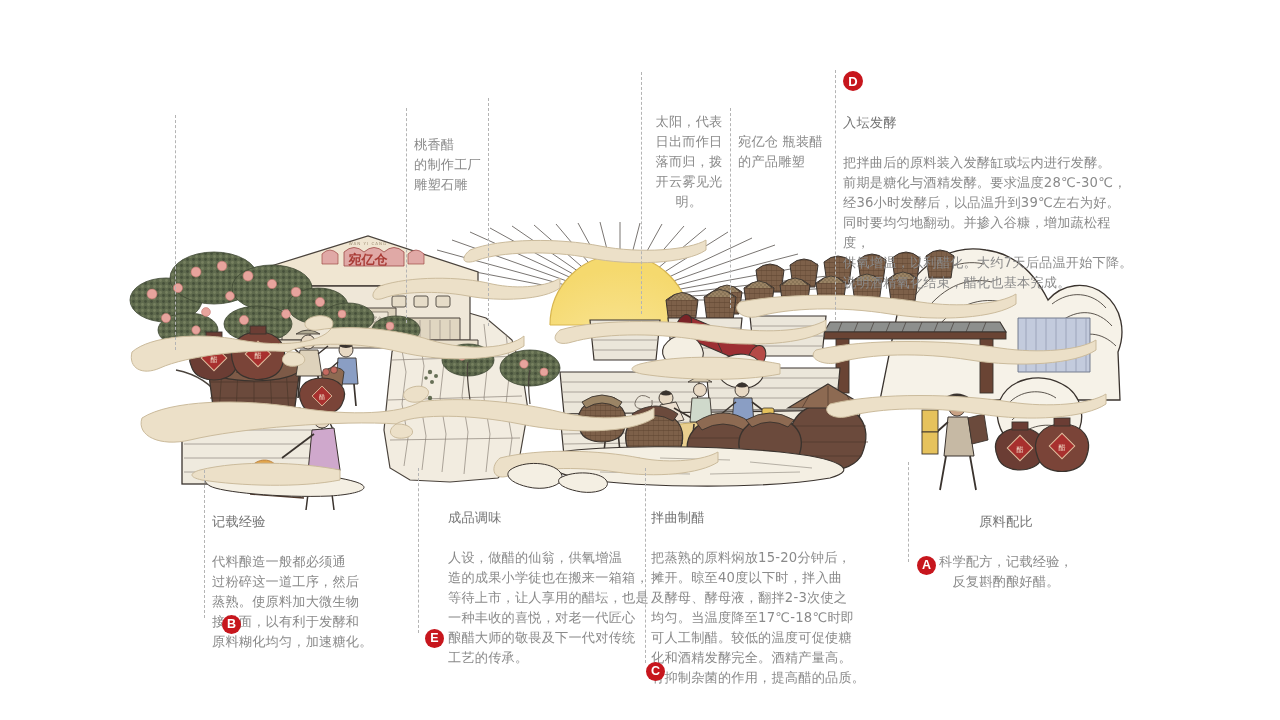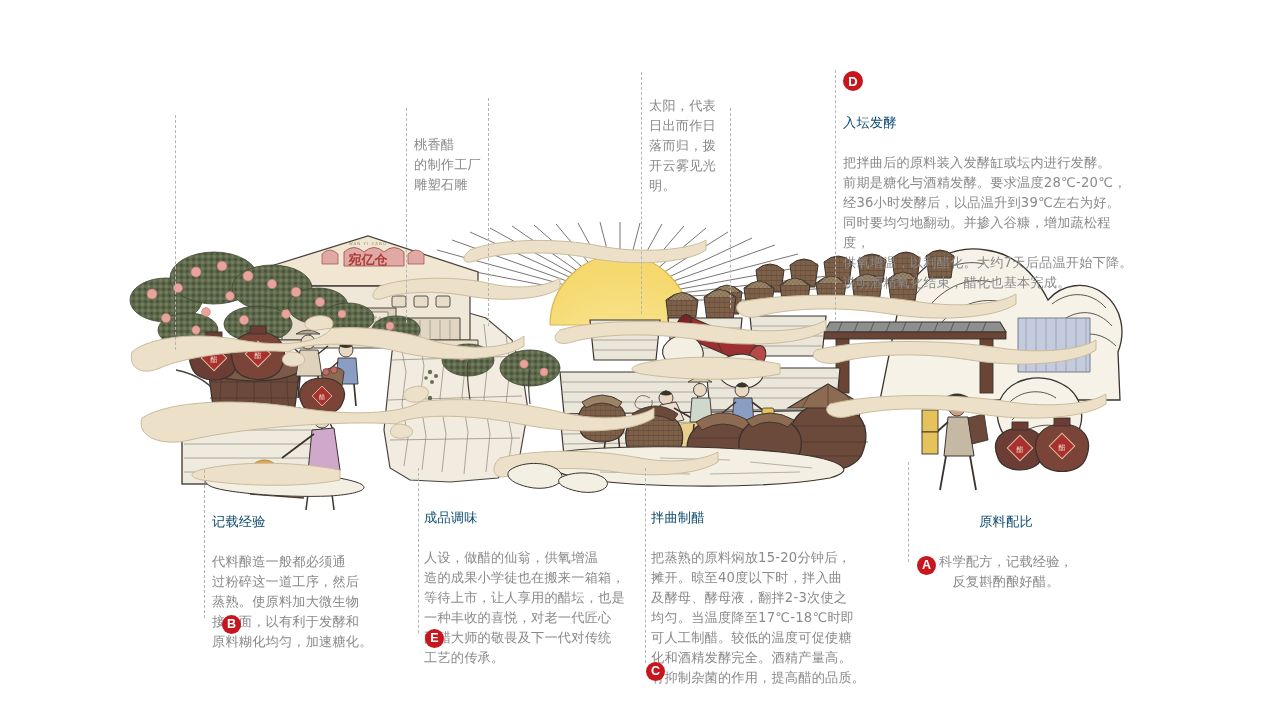--- a/index.html
+++ b/index.html
@@ -7,21 +7,21 @@
     width:1280px;height:720px;
     background:#ffffff;
     font-family:"DejaVu Sans","Liberation Sans",sans-serif;
     overflow:hidden;position:relative;
   }
   #stage{position:absolute;inset:0;width:1280px;height:720px;}
 
   
   .ann{position:absolute;color:#8a8a8a;font-size:13.2px;line-height:20px;
        letter-spacing:.2px;white-space:pre-line;}
-  .ann .ttl{display:block;color:#0c4a6e;}
+  .ann .ttl{display:block;color:#737373;}
   .lead{position:absolute;border-left:1px dashed #b4b4b4;width:0;}
   .marker{position:absolute;width:19px;height:19px;border-radius:50%;
           background:#c7161d;color:#fff;font-size:12.5px;font-weight:bold;
           display:flex;align-items:center;justify-content:center;
           font-family:"Liberation Sans",sans-serif;line-height:1;}
   .marker.big{width:20px;height:20px;font-size:13px;}
 
   
   #illus{position:absolute;left:0;top:0;width:1280px;height:720px;}
 </style>
@@ -613,50 +613,54 @@
   <div class="lead" style="left:908px;top:462px;height:100px;"></div>
 
 
   <div class="ann" style="left:414px;top:115px;width:78px;">
     <span>桃香醋
 的制作工厂
 雕塑石雕</span>
   </div>
 
 
-  <div class="ann" style="left:649px;top:76px;width:80px;">
+  <div class="ann" style="left:649px;top:92px;width:80px;text-align:center;">
     <span>太阳，代表
 日出而作日
 落而归，拨
 开云雾见光明。</span>
   </div>
 
+  <div class="ann" style="left:738px;top:112px;width:96px;">
+    <span>宛亿仓 瓶装醋
+的产品雕塑</span>
+  </div>
 
   <div class="marker big" style="left:843px;top:71px;">D</div>
   <div class="ann" style="left:843px;top:93px;width:290px;">
     <span class="ttl">入坛发酵</span>
     <span>把拌曲后的原料装入发酵缸或坛内进行发酵。
-前期是糖化与酒精发酵。要求温度28℃-20℃，
+前期是糖化与酒精发酵。要求温度28℃-30℃，
 经36小时发酵后，以品温升到39℃左右为好。
 同时要均匀地翻动。并掺入谷糠，增加蔬松程度，
 供氧增温，以利醋化。大约7天后品温开始下降。
 说明酒精氧化结束，醋化也基本完成。</span>
   </div>
 
   <div class="ann" style="left:212px;top:492px;width:220px;">
     <span class="ttl">记载经验</span>
     <span>代料酿造一般都必须通
 过粉碎这一道工序，然后
 蒸熟。使原料加大微生物
 接触面，以有利于发酵和
 原料糊化均匀，加速糖化。</span>
   </div>
   <div class="marker" style="left:222px;top:615px;">B</div>
 
-  <div class="ann" style="left:424px;top:488px;width:218px;">
+  <div class="ann" style="left:448px;top:488px;width:218px;">
     <span class="ttl">成品调味</span>
     <span>人设，做醋的仙翁，供氧增温
 造的成果小学徒也在搬来一箱箱，
 等待上市，让人享用的醋坛，也是
 一种丰收的喜悦，对老一代匠心
 酿醋大师的敬畏及下一代对传统
 工艺的传承。</span>
   </div>
   <div class="marker" style="left:425px;top:629px;">E</div>
 

